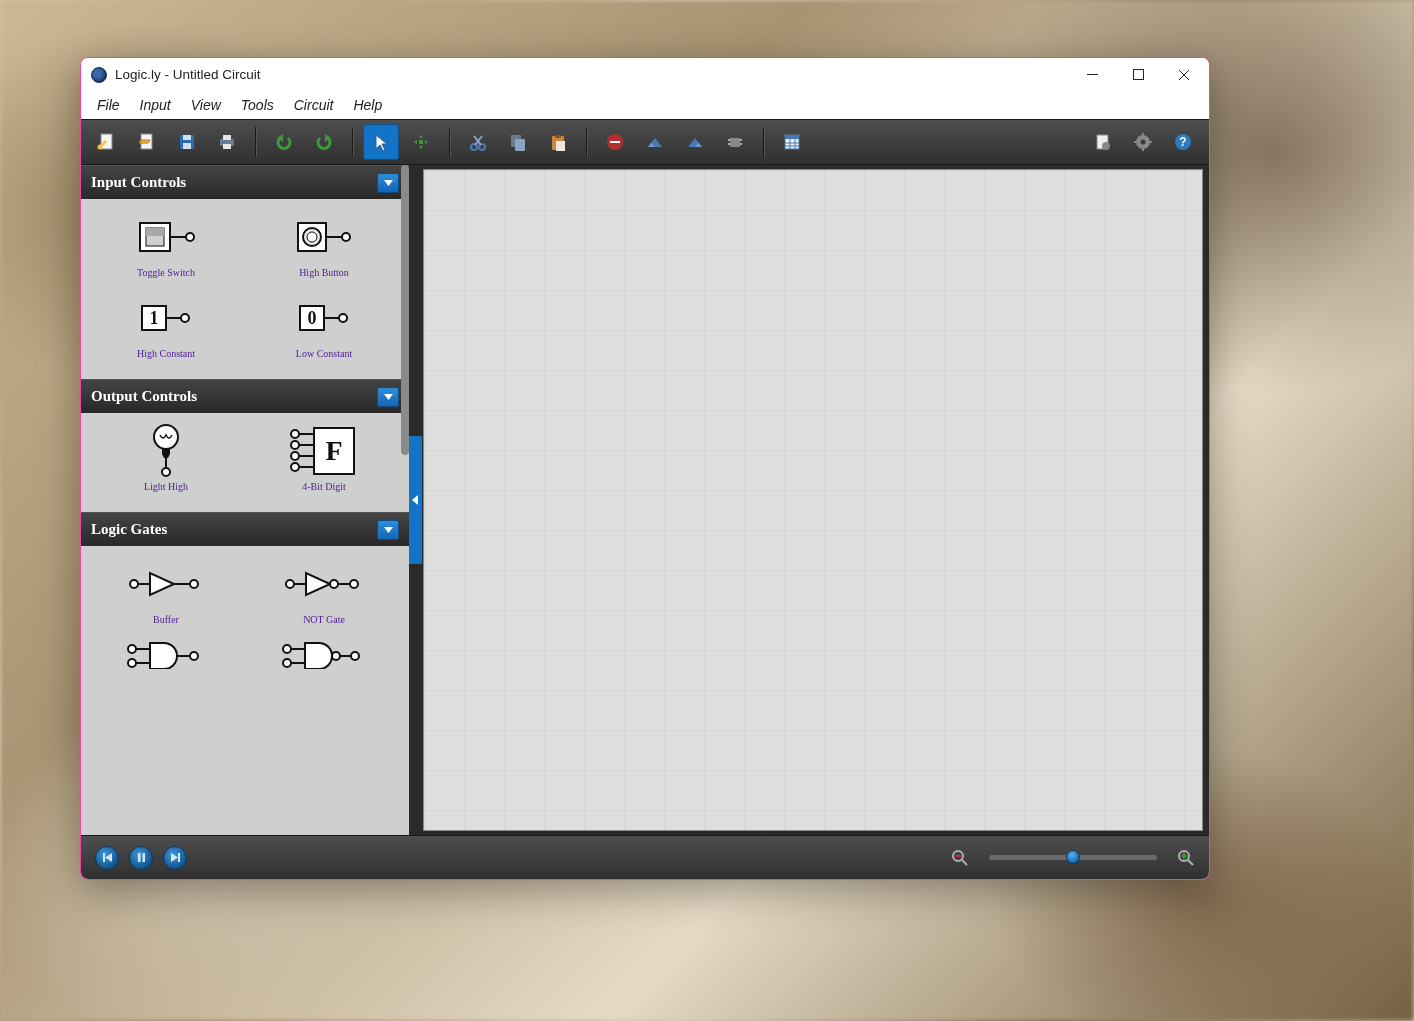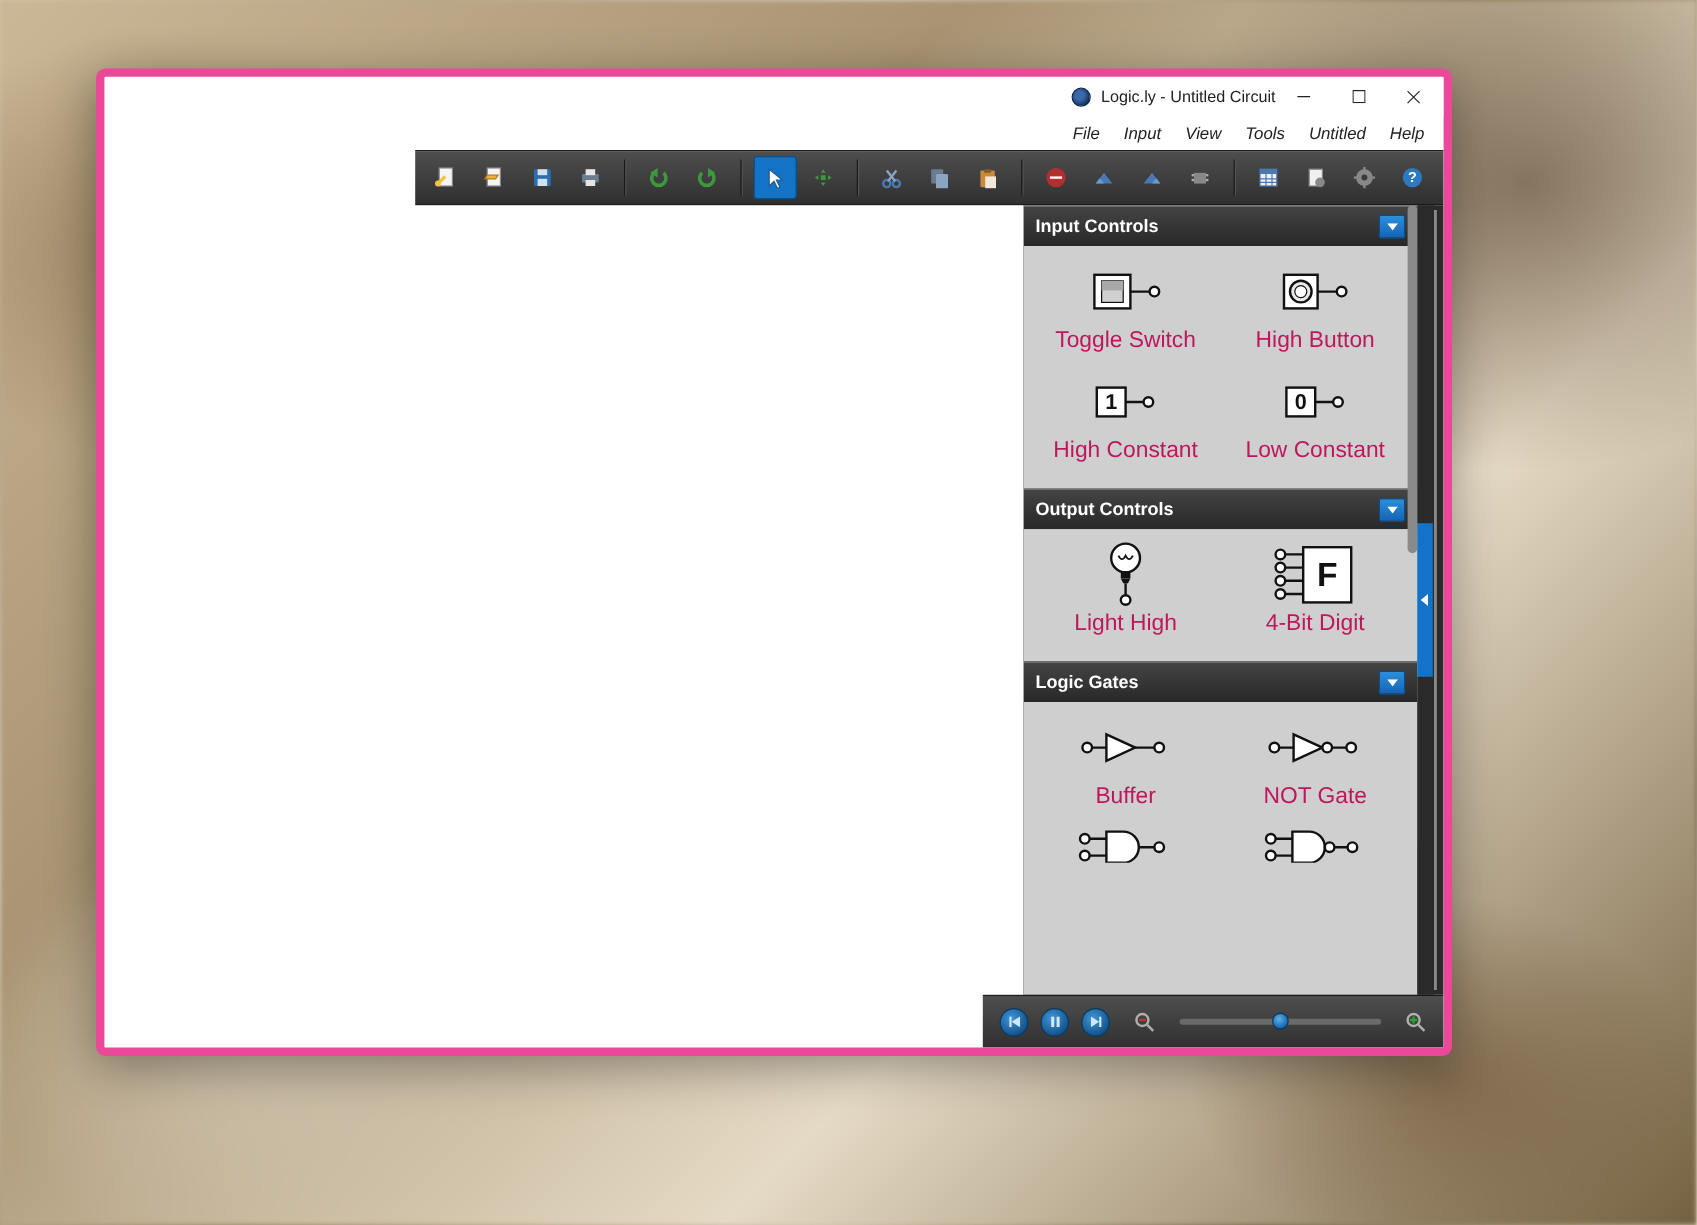--- a/index.html
+++ b/index.html
@@ -18,26 +18,25 @@
     radial-gradient(ellipse 400px 300px at 15% 85%, rgba(210,200,180,0.7), transparent 60%),
     radial-gradient(ellipse 350px 250px at 85% 88%, rgba(100,70,40,0.5), transparent 60%),
     linear-gradient(135deg, #cbb896, #a89372, #e5dac5, #756141);
   filter: blur(2px);
 }
 .window {
   position: absolute;
   left: 80px; top: 57px;
   width: 1130px; height: 823px;
   background: #fff;
-  border: 7px solid #ec4899;
+  border: 1px solid #ec4899;
   border-radius: 8px;
   box-shadow: 0 10px 40px rgba(0,0,0,0.35);
   display: flex; flex-direction: column;
   overflow: hidden;
-  align-items: flex-end;
 }
 .titlebar {
   height: 33px;
   display: flex; align-items: center;
   padding: 0 2px 0 10px;
   background: #fff;
   font-size: 13.5px; color: #222;
 }
 .titlebar .app-icon {
   width: 16px; height: 16px; border-radius: 50%;
@@ -87,20 +86,21 @@
   background: #1a1a1a;
   margin: 0 8px;
   box-shadow: 1px 0 0 #555;
 }
 .tool-spacer { flex: 1; }
 
 .workspace {
   flex: 1; display: flex;
   background: #2a2a2a;
   overflow: hidden;
+  font-family: Liberation Serif, serif;
 }
 .sidebar {
   width: 328px;
   background: #cfcfcf;
   display: flex; flex-direction: column;
   overflow: hidden;
   position: relative;
 }
 .sidebar-scroll {
   position: absolute;
@@ -139,21 +139,21 @@
 .component {
   display: flex; flex-direction: column;
   align-items: center;
   gap: 6px;
 }
 .component .glyph {
   height: 48px;
   display: flex; align-items: center; justify-content: center;
 }
 .component .label {
-  font-size: 19px; color: #be185d;
+  font-size: 10px; color: #4c1d95;
   text-align: center;
 }
 
 .collapse-handle {
   width: 14px;
   background: #1273c7;
   display: flex; align-items: center; justify-content: center;
   flex-direction: column;
   height: 128px;
   align-self: center;
@@ -240,21 +240,21 @@
           <line x1="11" y1="1" x2="1" y2="11"></line>
         </svg>
     </div>
   </div>
 
   <div class="menubar">
     <div class="menu-item">File</div>
     <div class="menu-item">Input</div>
     <div class="menu-item">View</div>
     <div class="menu-item">Tools</div>
-    <div class="menu-item">Untitled</div>
+    <div class="menu-item">Circuit</div>
     <div class="menu-item">Help</div>
   </div>
 
   <div class="toolbar">
     <div class="tool-btn">
       <svg width="20" height="20">
           <rect x="4" y="2" width="11" height="15" fill="#f5f5f5" stroke="#888"></rect>
           <polygon points="2,14 8,8 10,10 4,16" fill="#f6c244"></polygon>
           <circle cx="3" cy="15" r="2.5" fill="#f6c244"></circle>
         </svg>

